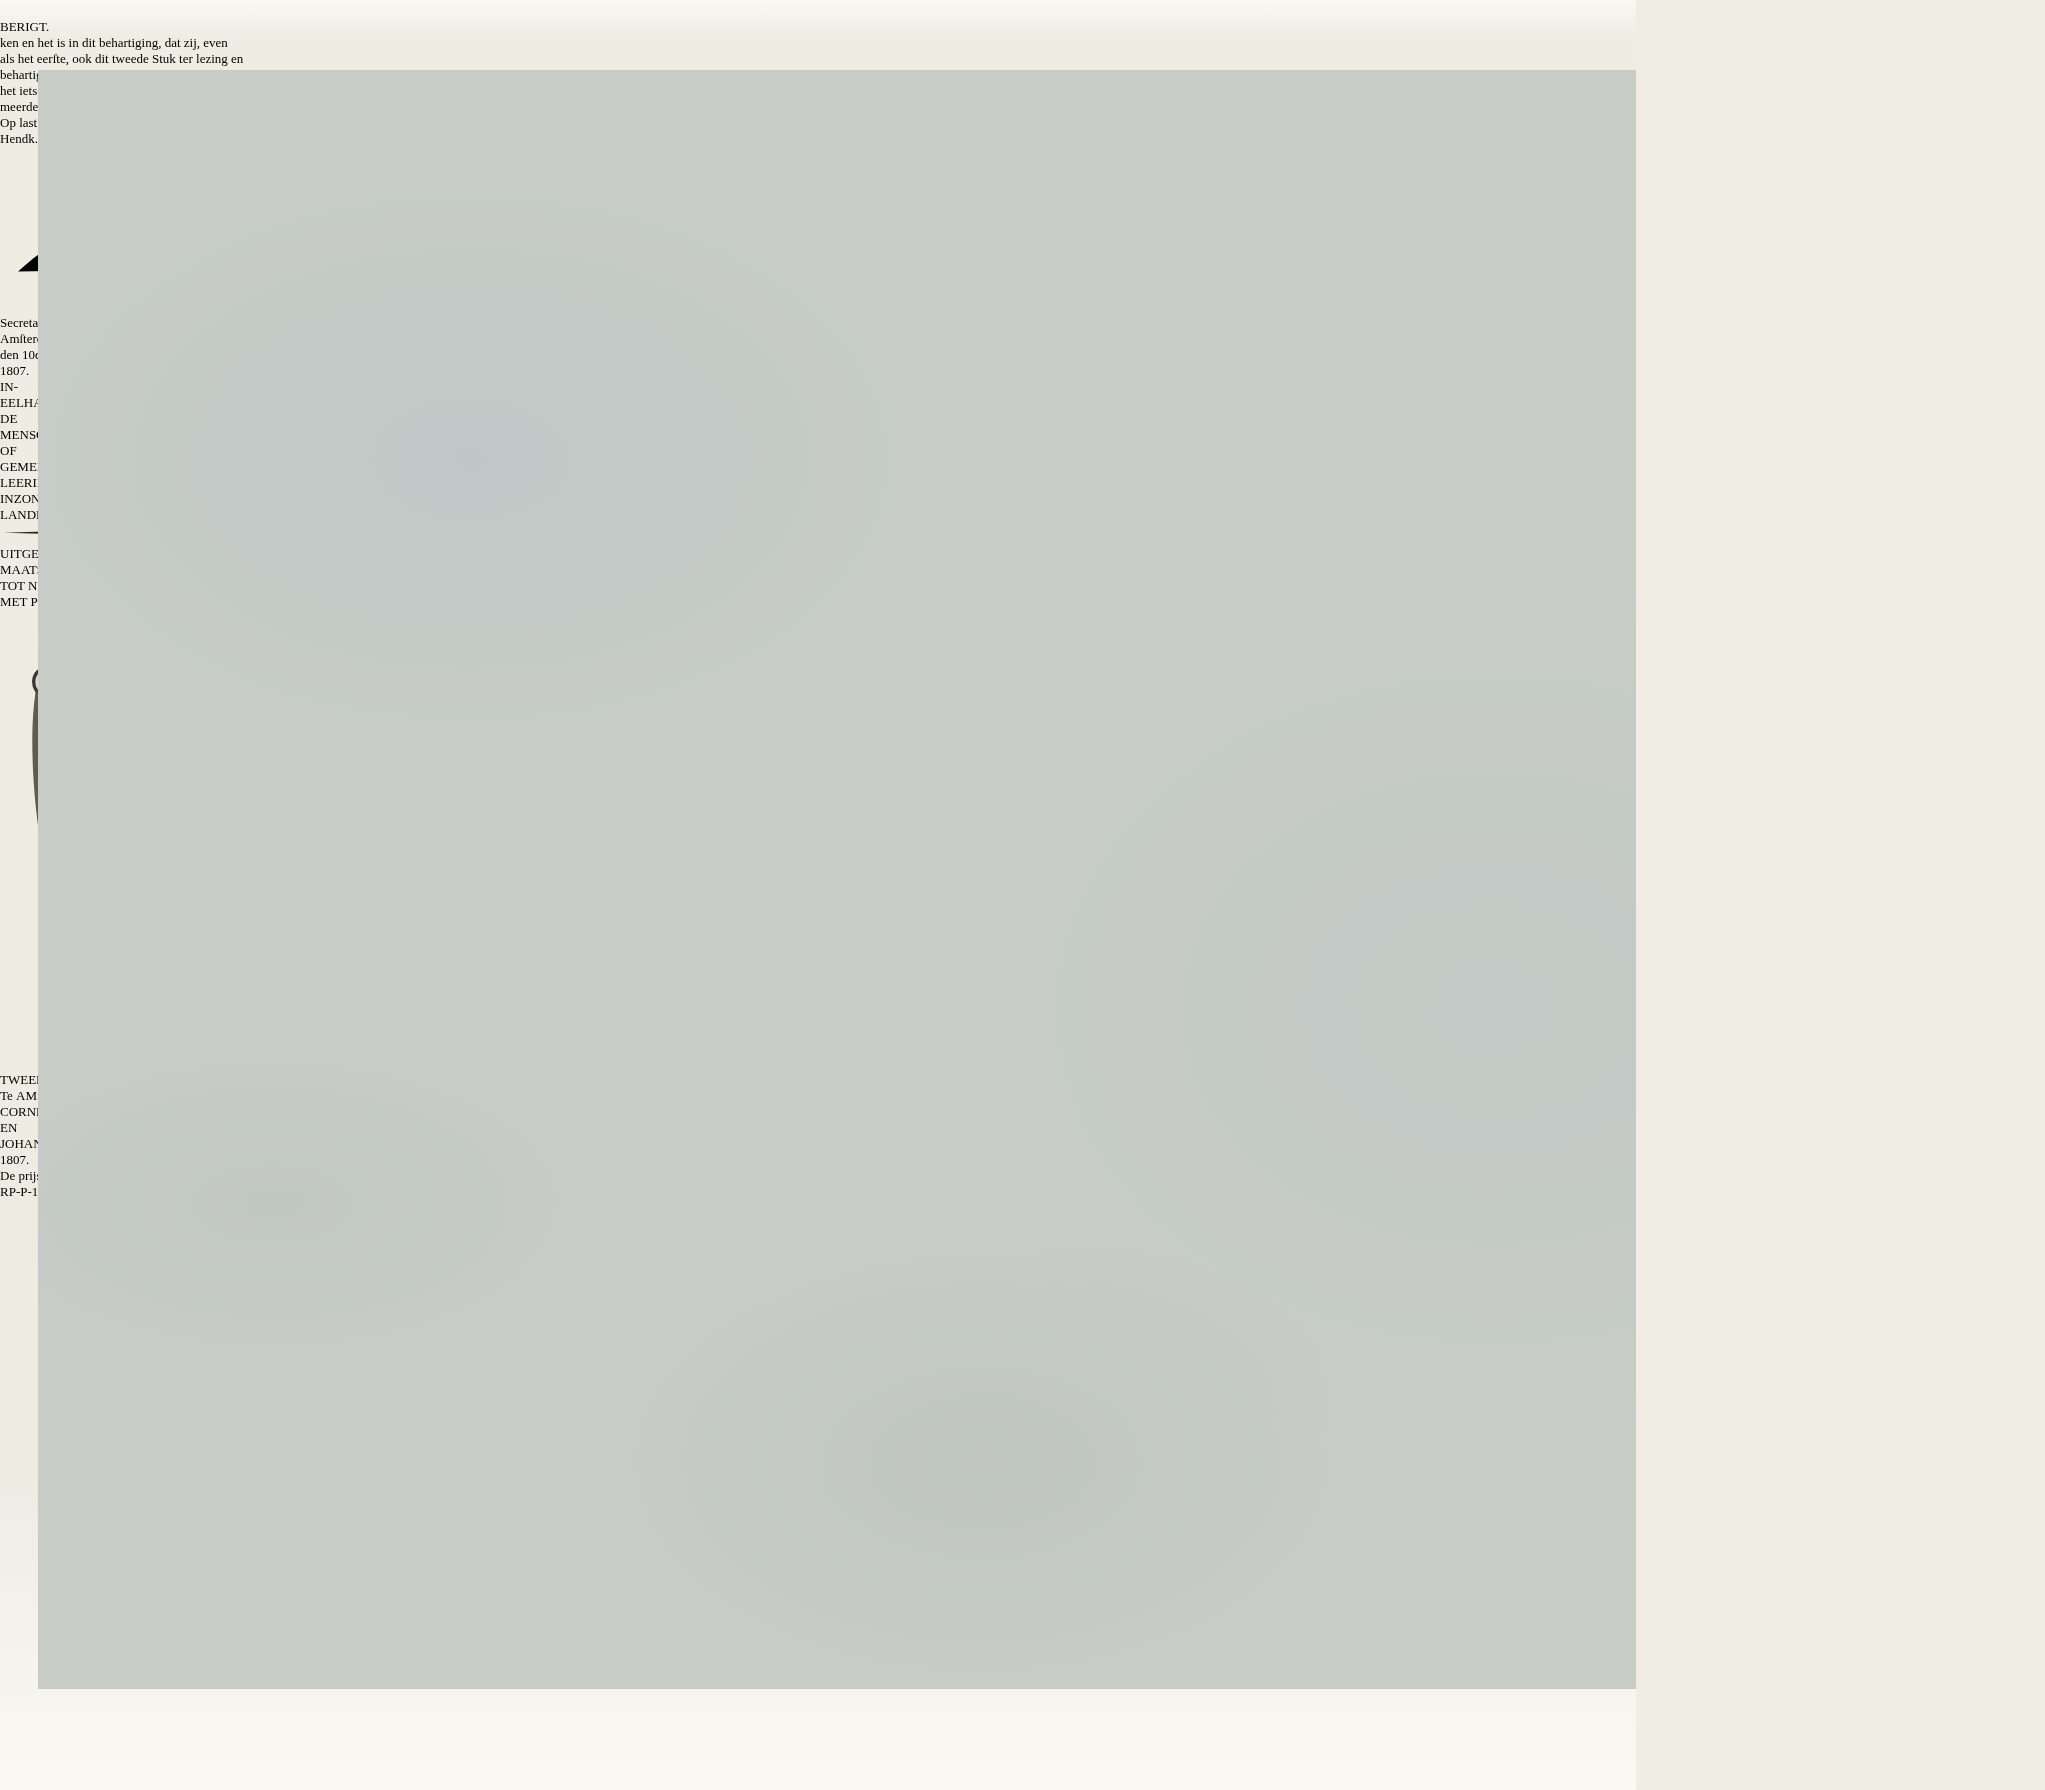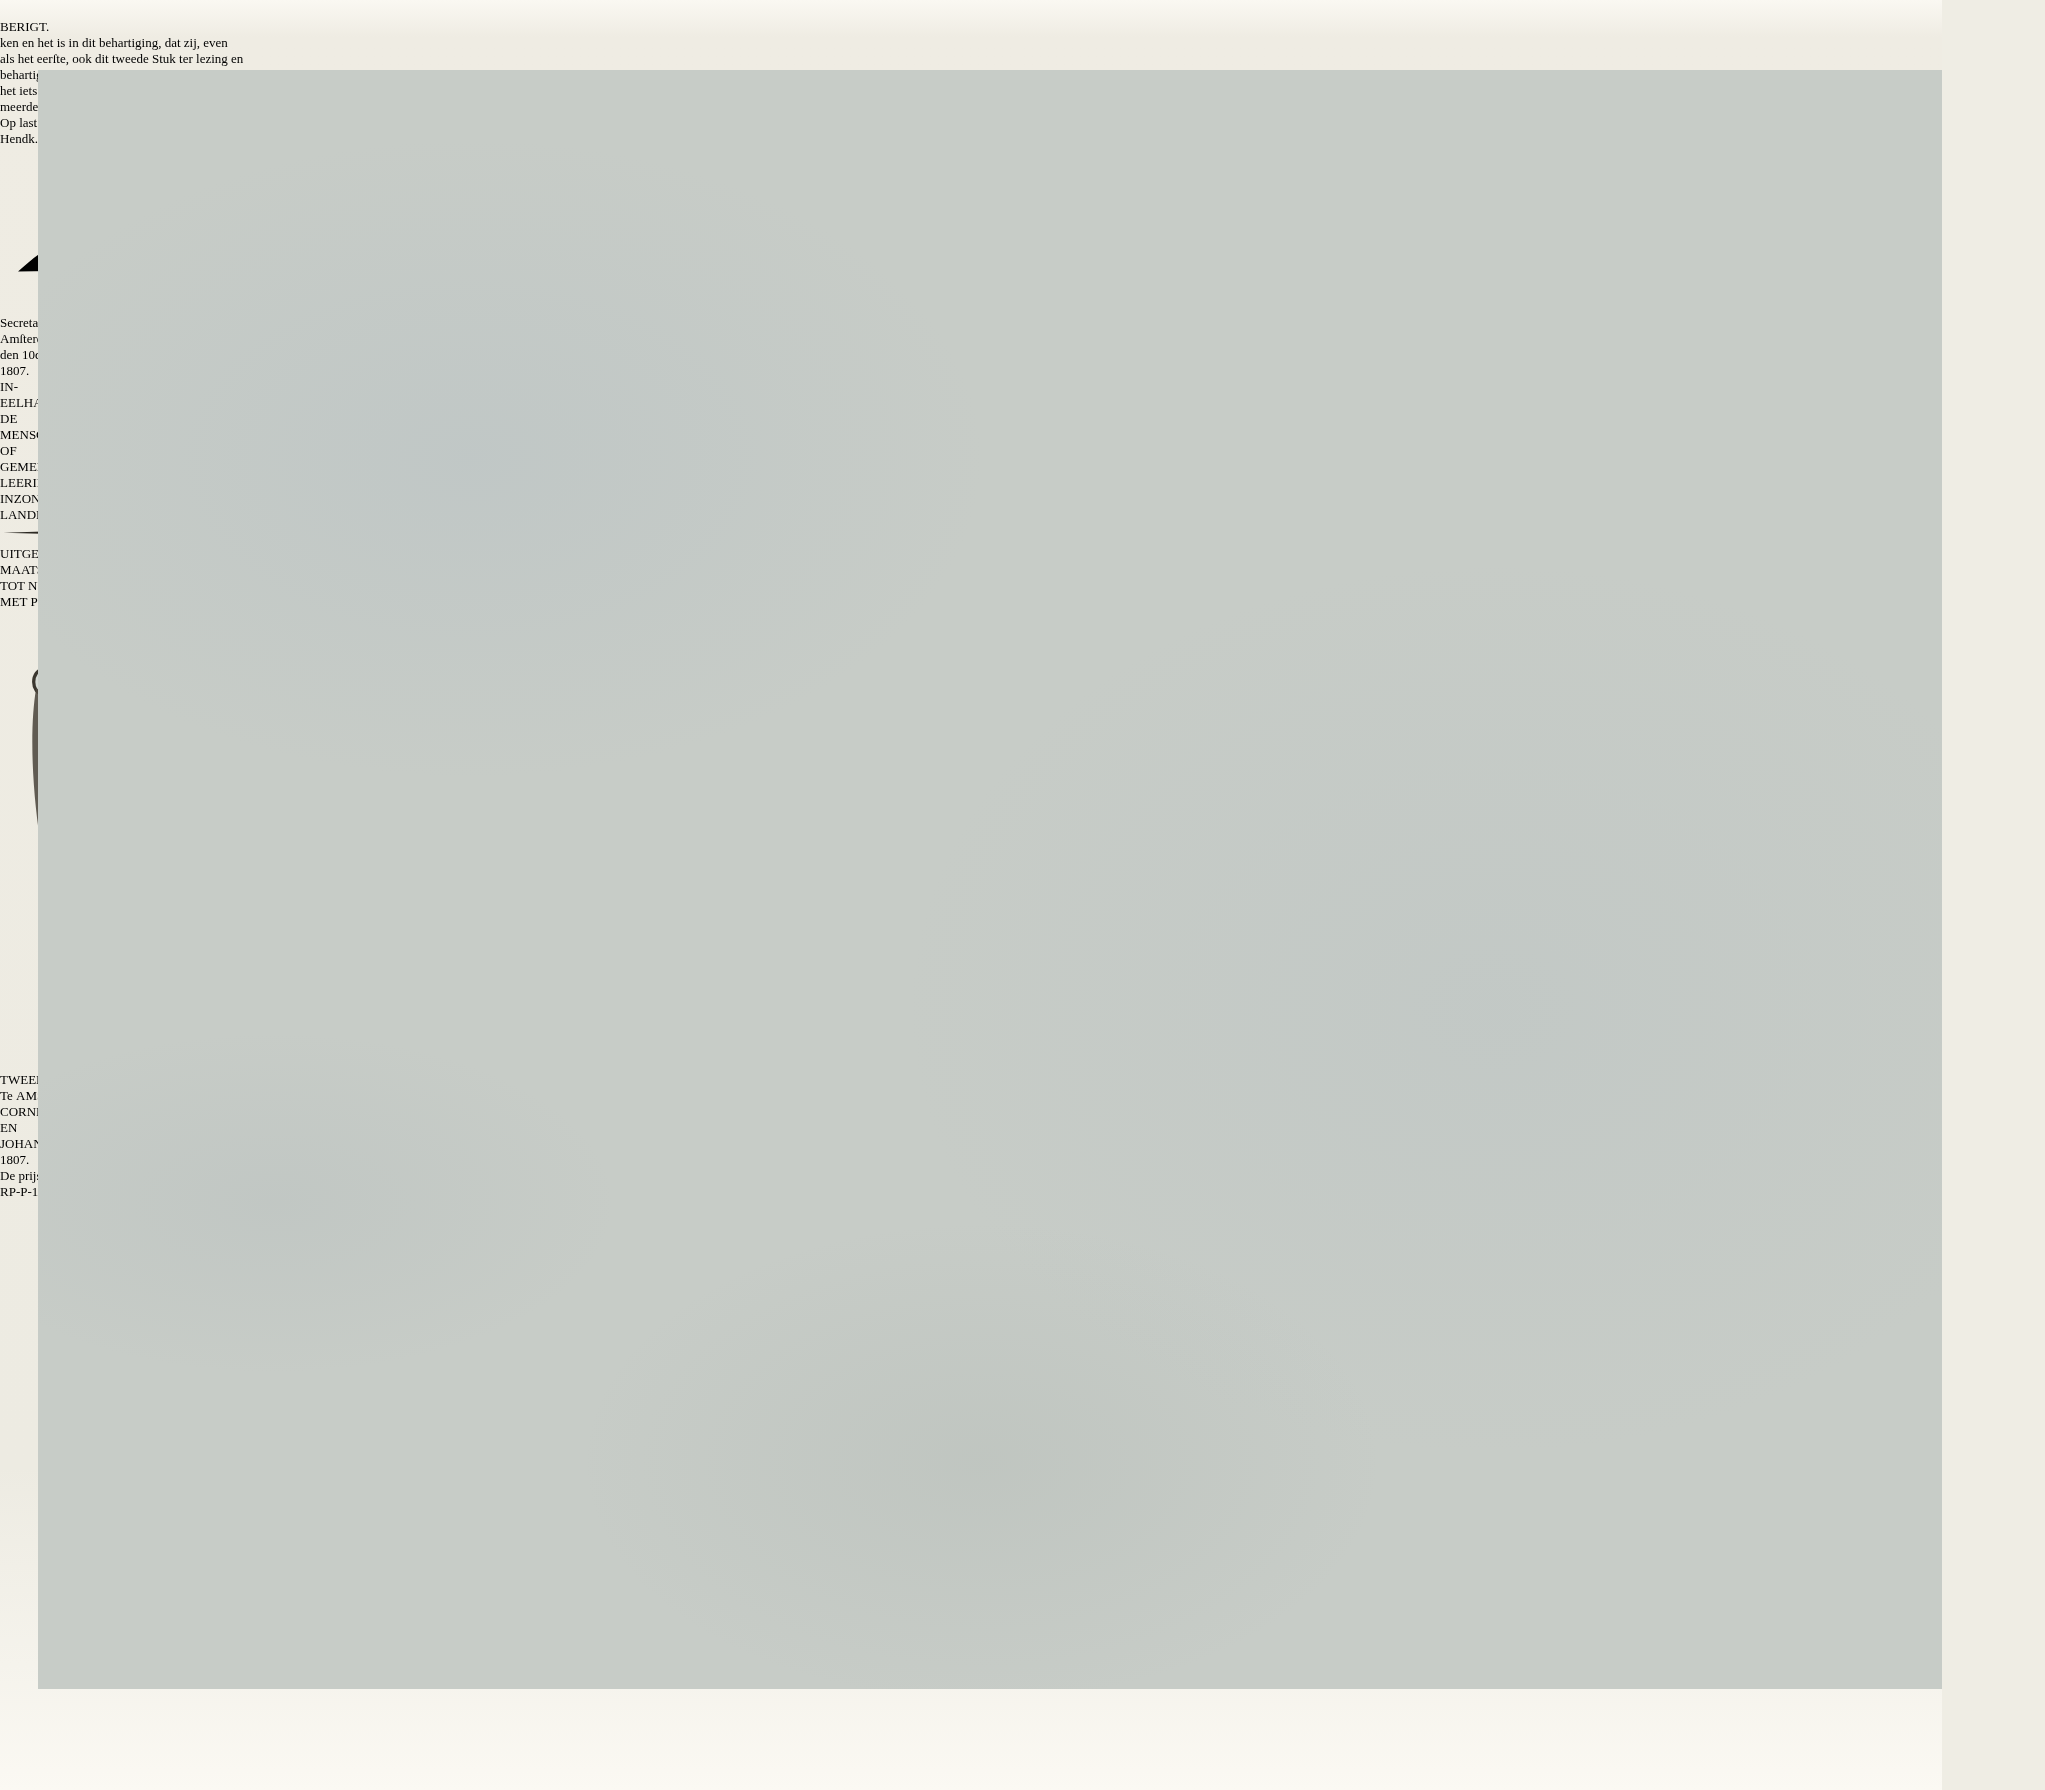--- a/index.html
+++ b/index.html
@@ -2,21 +2,21 @@
 <html style="font-size:13px"><head>
 <meta charset="utf-8">
 <style>
   html,body{margin:0;padding:0;}
   body{
     width:2046px;height:1790px;
     font-family:"Liberation Serif","DejaVu Serif",serif;
     background:#efede4;
   }
   #stage{
-    position:relative;width:1942px;height:1790px;overflow:hidden;
+    position:relative;width:1636px;height:1790px;overflow:hidden;
     background:linear-gradient(180deg,#faf8f2 0px,#efece3 37px,#edebe2 82%,#f5f3ec 93%,#fbf9f3 100%);
   }
   
   .paper{
     position:absolute;left:38px;top:70px;width:1966px;height:1619px;
     background:
       radial-gradient(ellipse 736px 458px at 22% 24%, rgba(168,182,194,0.22), transparent 70%),
       radial-gradient(ellipse 818px 622px at 74% 58%, rgba(170,182,190,0.16), transparent 72%),
       radial-gradient(ellipse 573px 344px at 48% 86%, rgba(148,158,152,0.14), transparent 70%),
       radial-gradient(ellipse 491px 245px at 12% 70%, rgba(150,162,170,0.12), transparent 70%),

